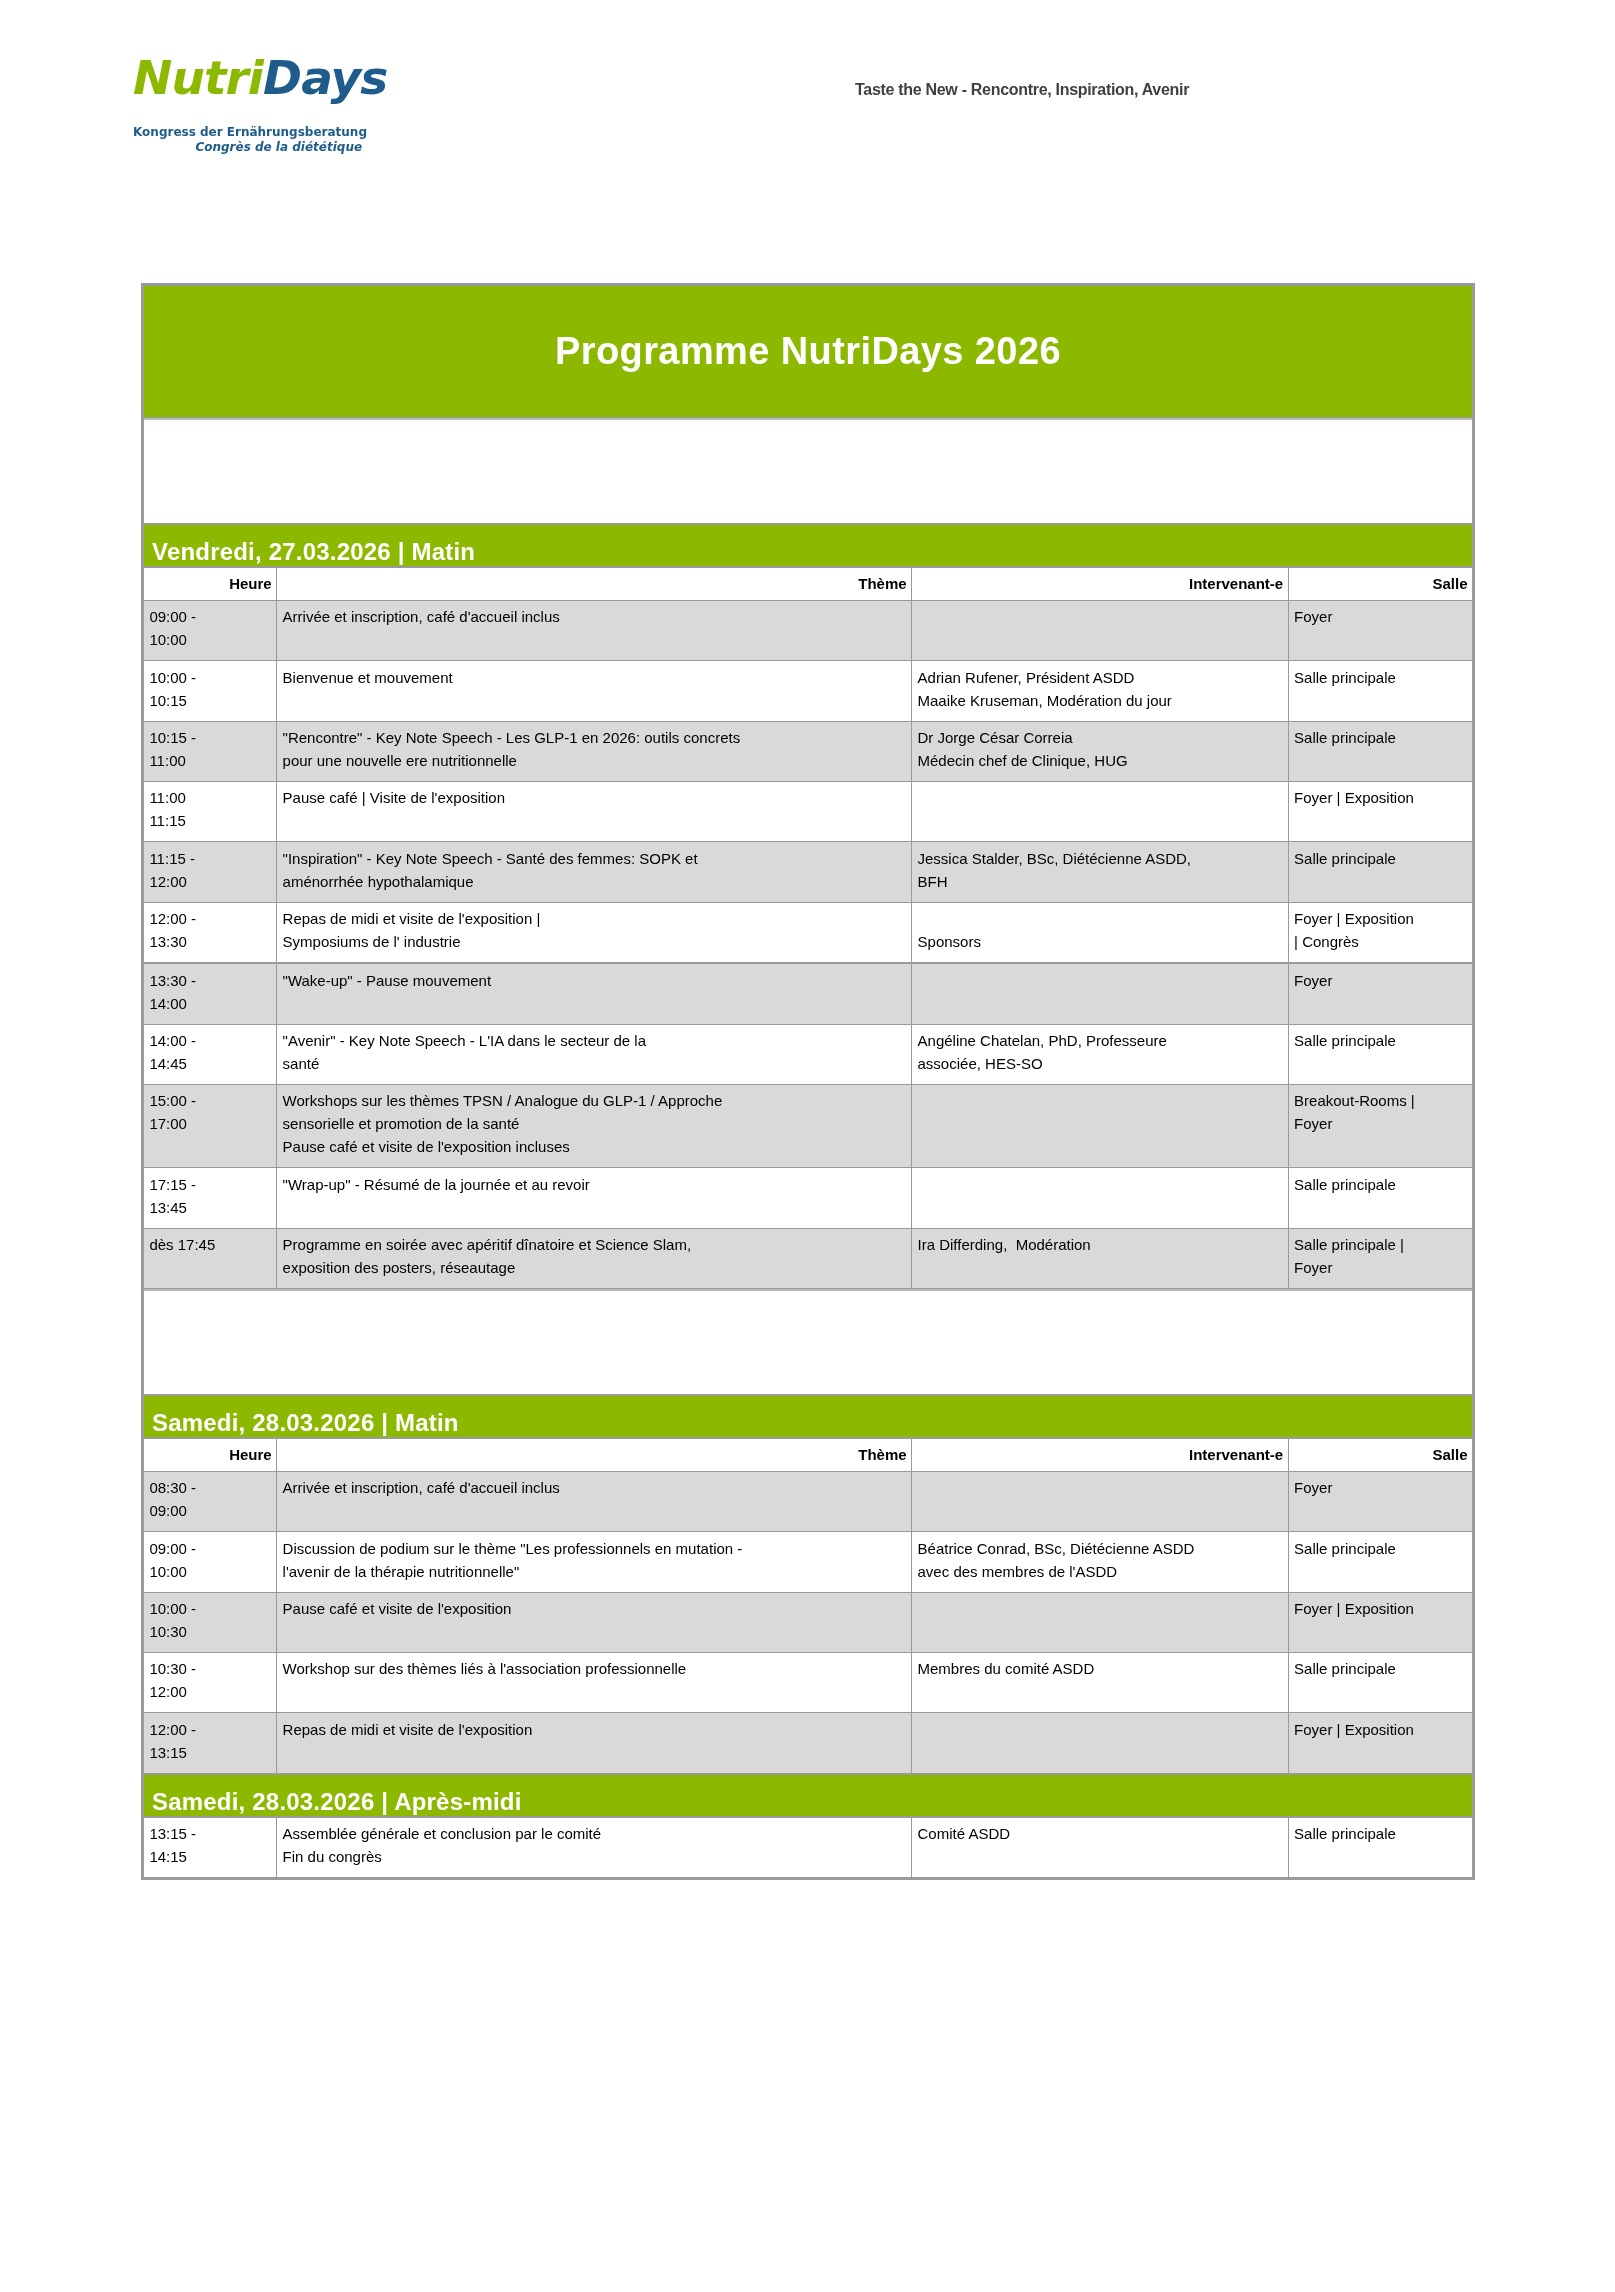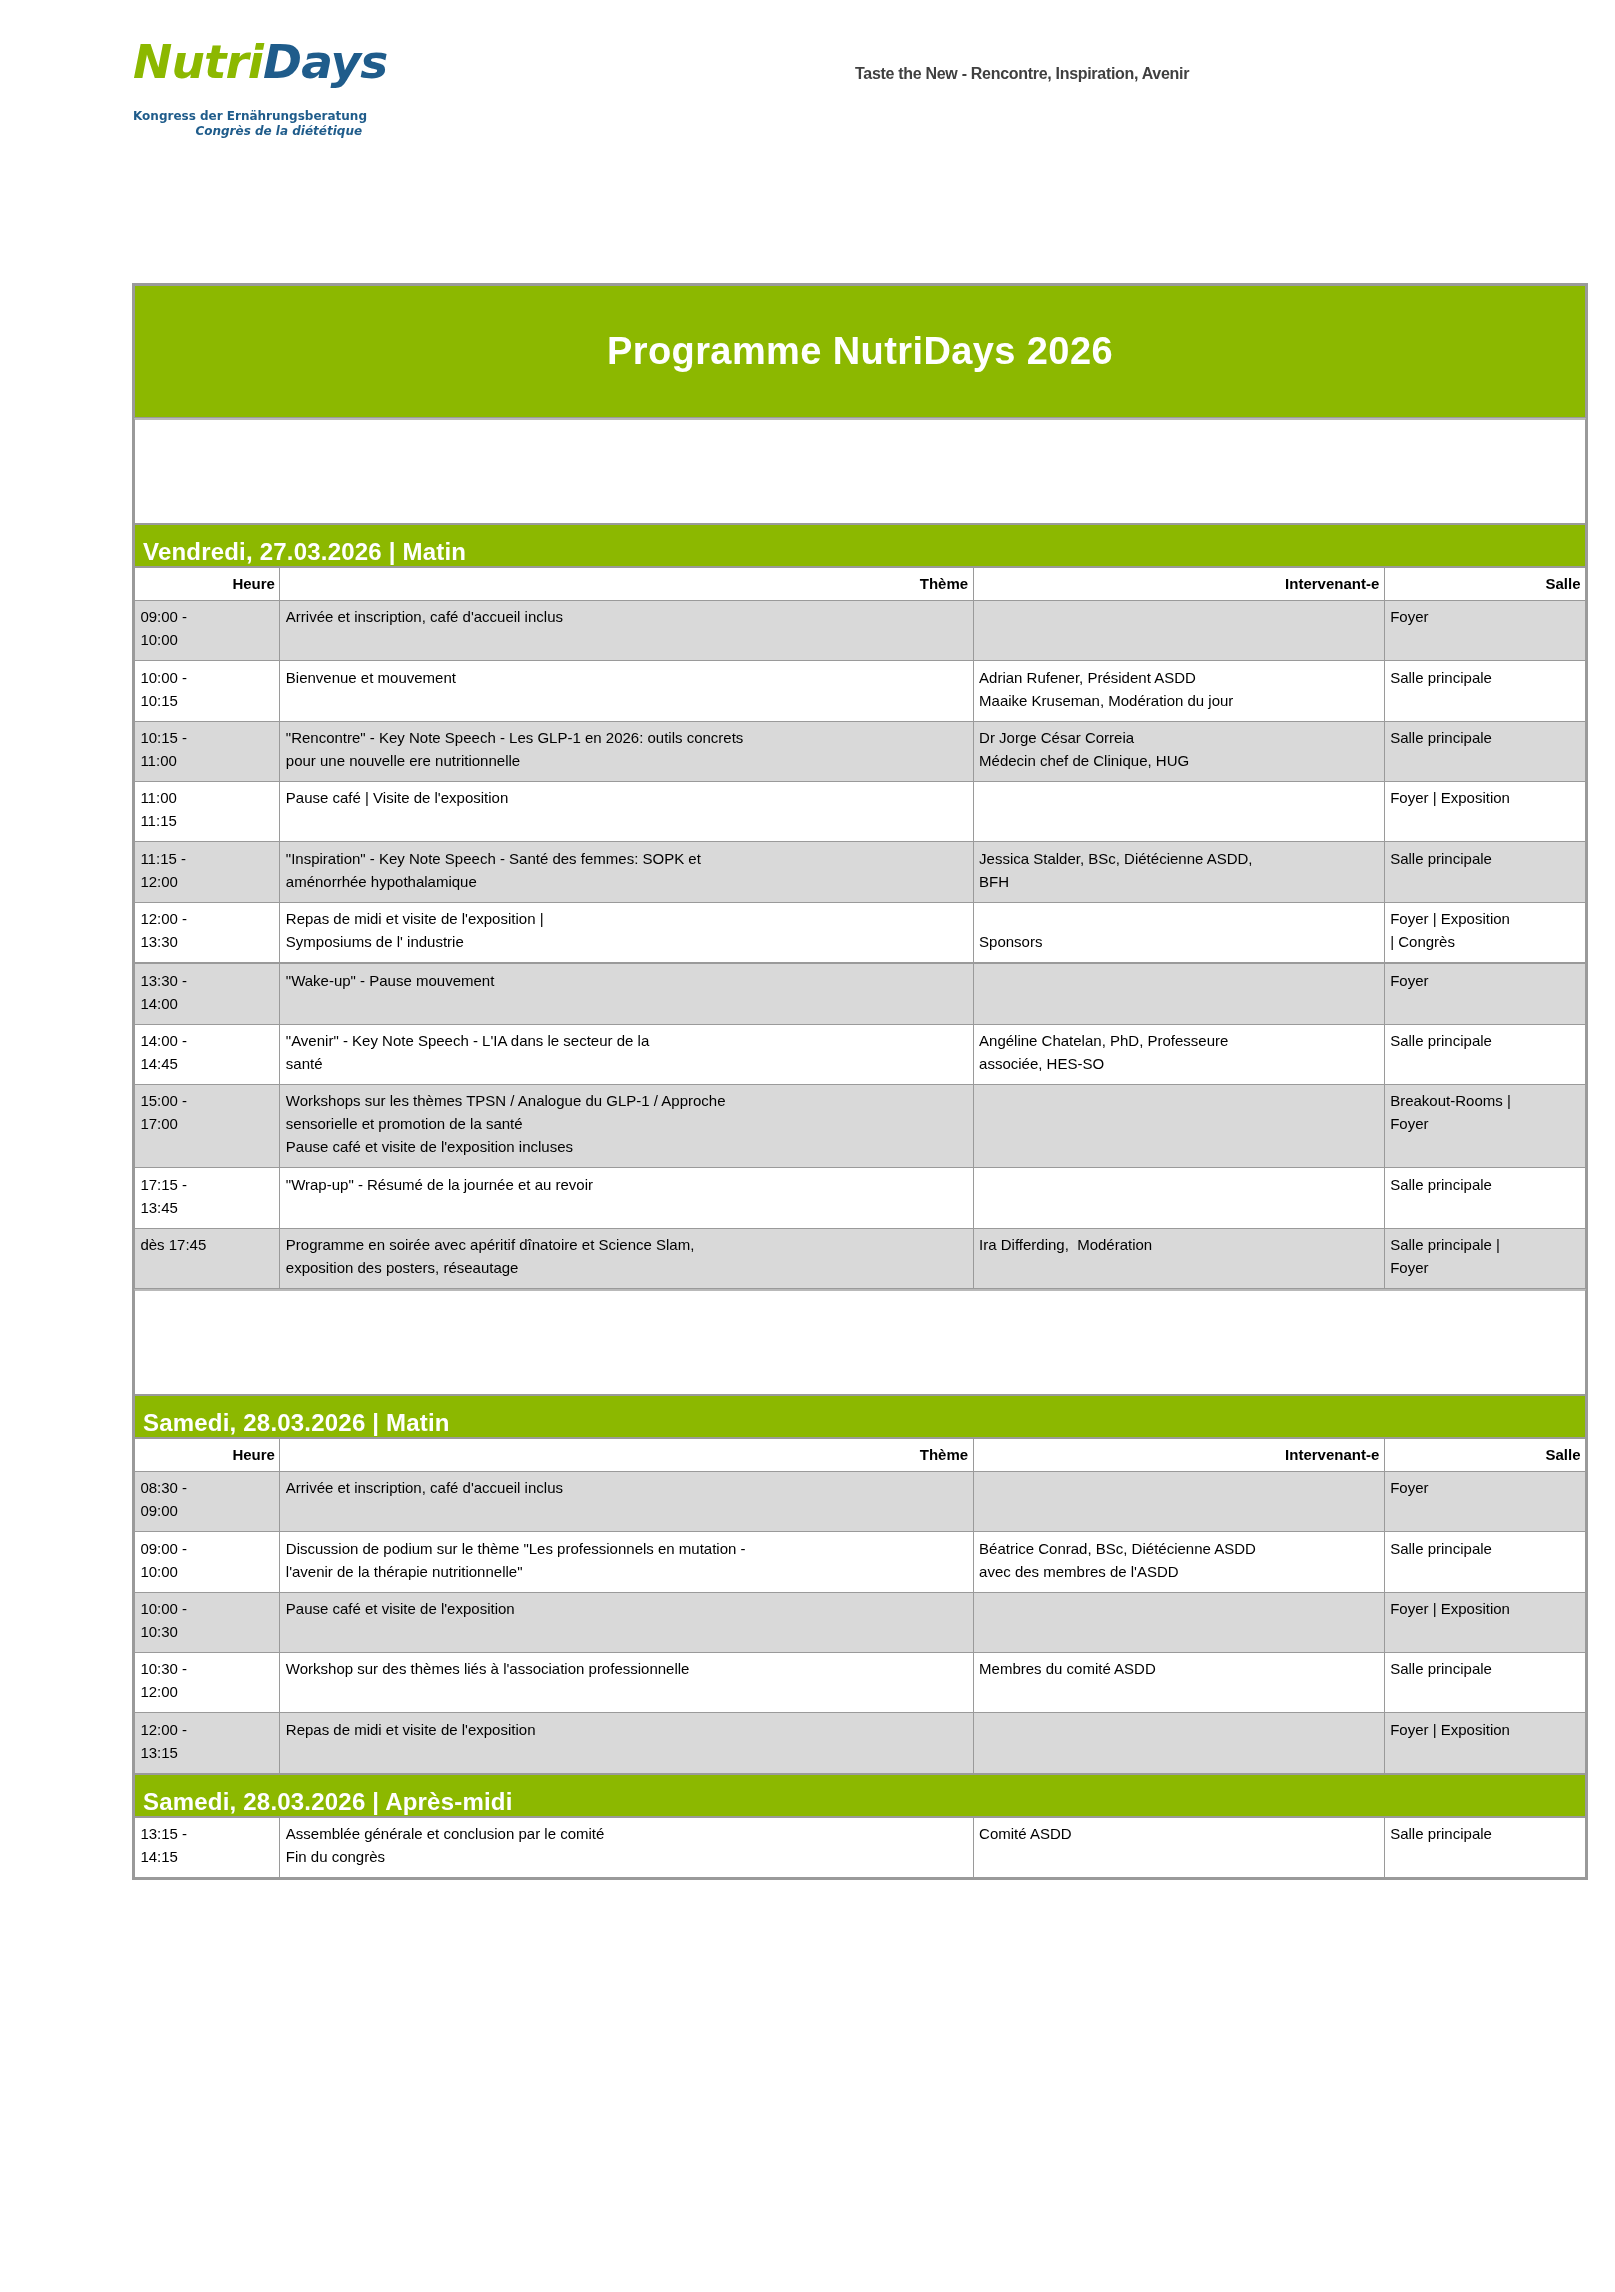--- a/index.html
+++ b/index.html
@@ -11,21 +11,21 @@
     width: 1616px; height: 2293px;
     font-family: "Liberation Sans", sans-serif;
     color: #000;
     position: relative;
     overflow: hidden;
   }
 
   
   .page-header {
     position: absolute;
-    top: 0; left: 0; right: 0;
+    top: 16px; left: 0; right: 0;
     height: 170px;
   }
   .logo-block {
     position: absolute;
     left: 133px; top: 38px;
     width: 304px;
   }
   .logo-word {
     font-family: "DejaVu Sans", sans-serif;
     font-size: 47px;
@@ -52,22 +52,22 @@
     font-size: 16px;
     font-weight: bold;
     color: #404040;
     letter-spacing: -0.3px;
     white-space: nowrap;
   }
 
   
   .program {
     position: absolute;
-    left: 132px; top: 283px;
-    width: 1456px;
+    left: 141px; top: 283px;
+    width: 1334px;
     border: 2.7px solid #9a9a9a;
     background: #a16207;
   }
 
   .title-bar {
     background: #8CB800;
     border: 1.8px solid #9a9a9a;
     height: 133px;
     display: flex;
     align-items: center;

